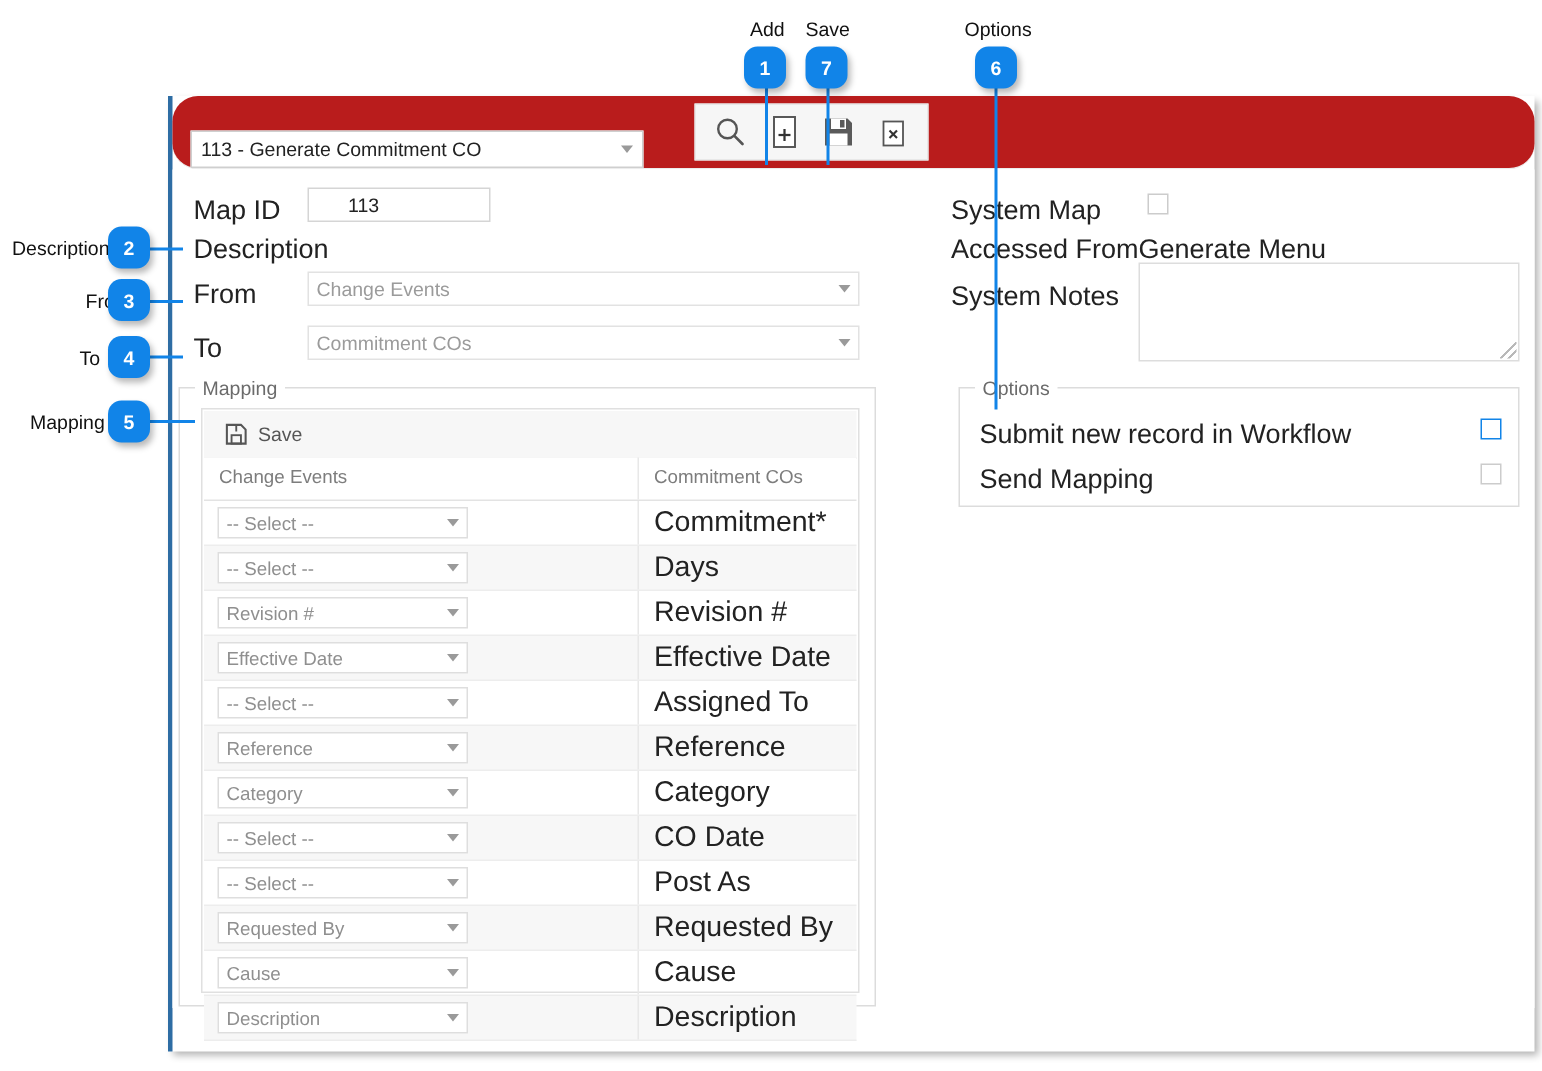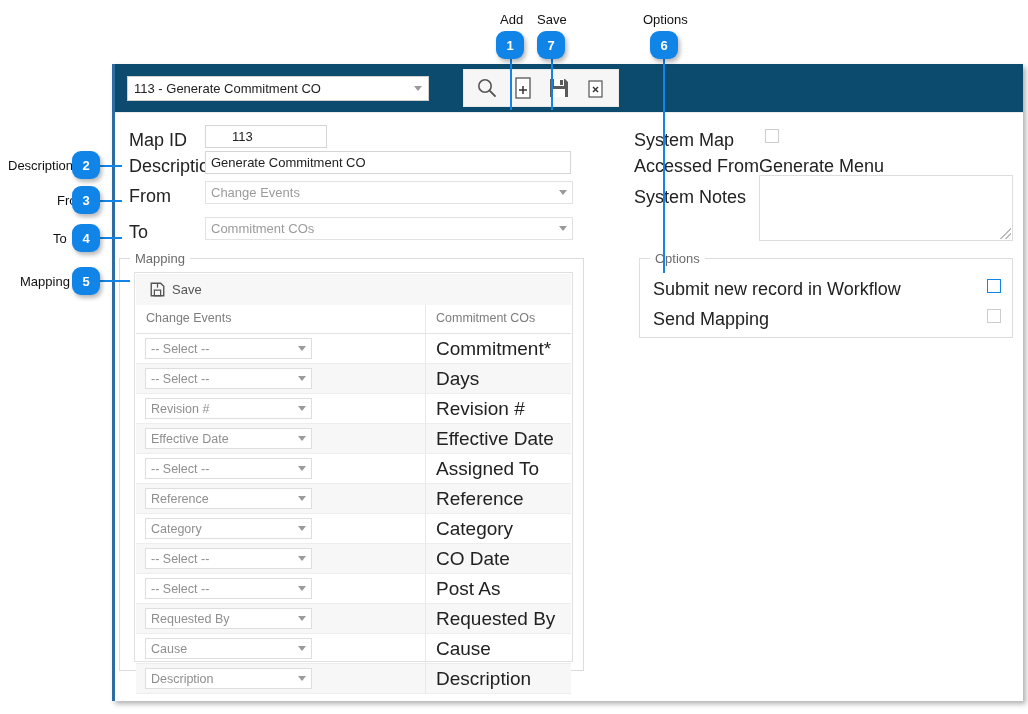--- a/index.html
+++ b/index.html
@@ -34,22 +34,22 @@
   }
   #titlebar{
     height:30px;background:#3498db;color:#fff;
     display:flex;align-items:center;padding-left:26px;
     font-size:14px;
   }
   #titlebar .crumb-first{text-decoration:underline;}
   #titlebar .crumb-sep{margin:0 5px;}
 
   #toolbar-row{
-    height:48px;background:#0c4a6e;border-bottom:1px solid #ececec;
-    display:flex;align-items:center;position:relative;
+    height:48px;background:#b91c1c;border-bottom:1px solid #ececec;
+    display:flex;align-items:flex-end;position:relative;border-radius:17px;
   }
   #map-select{
     margin-left:12px;width:302px;height:25px;background:#fff;
     border:1px solid #cfcfcf;display:flex;align-items:center;
     padding:0 6px;font-size:13px;color:#222;box-sizing:border-box;
   }
   #map-select .sel-text{flex:1;}
   .caret{
     width:0;height:0;border-left:4px solid transparent;border-right:4px solid transparent;
     border-top:5px solid #9a9a9a;
@@ -198,21 +198,20 @@
       </div>
     </div>
   </div>
 
   <div id="body-area">
 
     <div class="field-label" style="left:14px;top:17px;">Map ID</div>
     <div class="text-input" style="left:90px;top:12px;width:122px;padding-left:26px;">113</div>
 
     <div class="field-label" style="left:14px;top:43px;">Description</div>
-    <div class="text-input" style="left:90px;top:38px;width:366px;">Generate Commitment CO</div>
 
     <div class="field-label" style="left:14px;top:73px;">From</div>
     <div class="combo" style="left:90px;top:68px;width:368px;">
       <span class="ctext">Change Events</span>
       <span class="caret"></span>
     </div>
 
     <div class="field-label" style="left:14px;top:109px;">To</div>
     <div class="combo" style="left:90px;top:104px;width:368px;">
       <span class="ctext">Commitment COs</span>

